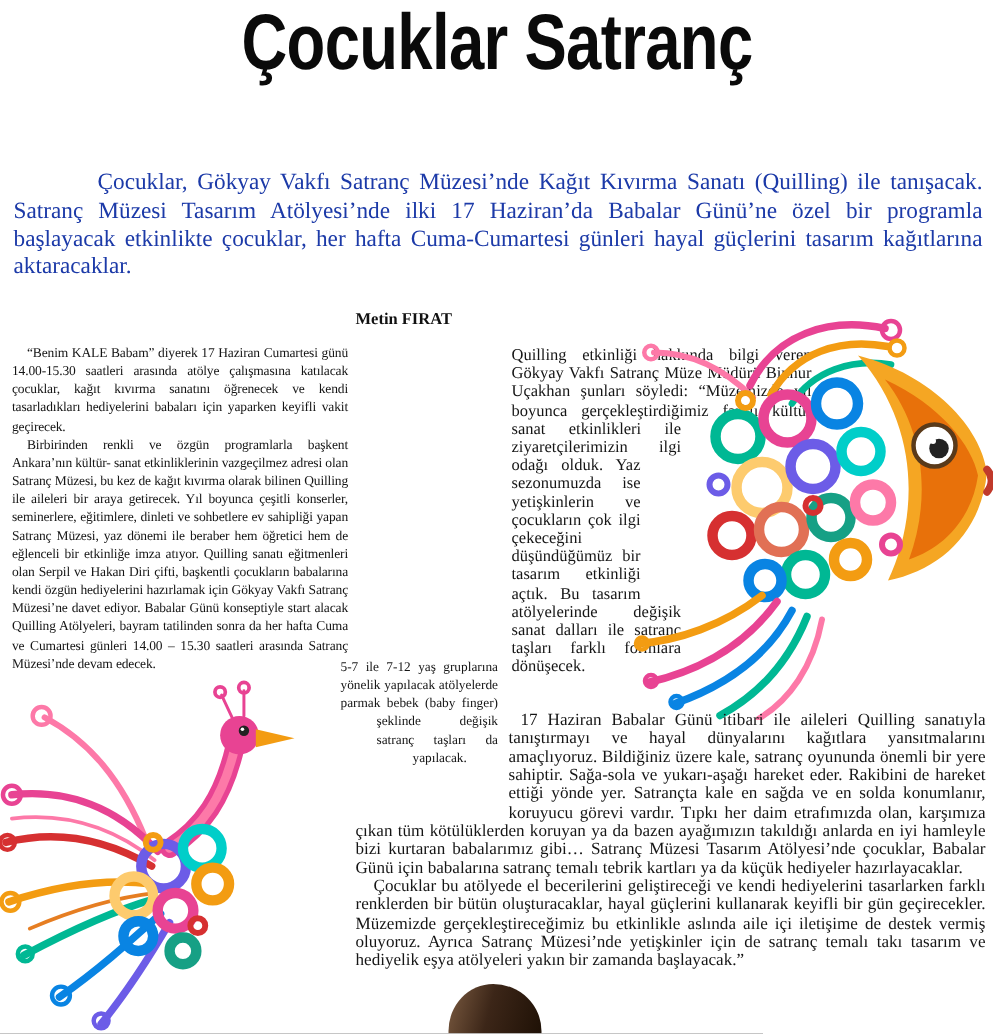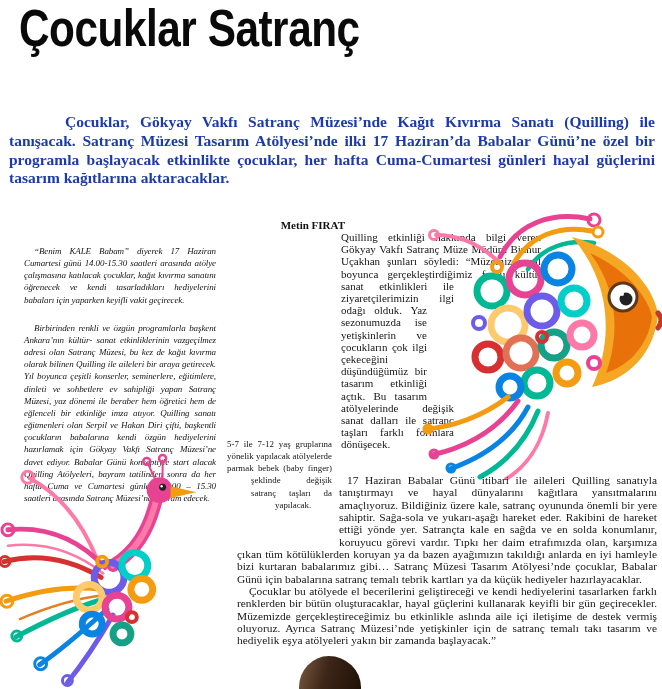--- a/index.html
+++ b/index.html
@@ -1,40 +1,40 @@
 <!DOCTYPE html>
 <html lang="tr"><head>
 <meta charset="utf-8">
 <style>
   html,body{margin:0;padding:0;background:#9a9a9a;}
   .page{position:relative;width:662px;height:689px;background:#ffffff;overflow:hidden;
         font-family:"Liberation Serif",serif;color:#151515;}
 
   
-  .headline{position:absolute;top:2px;left:0;width:662px;text-align:left;
+  .headline{position:absolute;top:2px;left:0;width:662px;text-align:center;
             font-family:"Liberation Sans",sans-serif;font-weight:700;color:#0a0a0a;}
   .hl-row{height:52px;line-height:52px;}
   .hl{display:inline-block;white-space:nowrap;letter-spacing:-0.5px;
       transform:scale(0.9,1.12);transform-origin:50% 50%;}
   .hl1{font-size:47px;}
   .hl2{font-size:42px;}
 
   
   .lede{position:absolute;top:112px;left:8px;width:646px;margin:1px;
-        font-size:15.5px;line-height:18.8px;font-weight:700;color:#1c3aa8;
+        font-size:15.5px;line-height:18.8px;font-weight:400;color:#1c3aa8;
         text-align:justify;text-indent:56px;}
 
   
-  .byline{position:absolute;top:207px;left:237px;width:108px;text-align:right;
-          font-size:11px;font-weight:700;color:#111;margin-top:12px;}
+  .byline{position:absolute;top:207px;left:237px;width:108px;text-align:left;
+          font-size:11px;font-weight:700;color:#111;}
 
   
   .col-left{position:absolute;top:229px;left:8px;width:224px;
             font-size:9px;line-height:12.15px;letter-spacing:-0.1px;text-align:justify;}
-  .col-left p{margin:16px;text-indent:10px;font-style:italic;}
+  .col-left p{margin:0;text-indent:10px;}
 
   .wedge{position:absolute;top:438px;left:227px;width:105px;
          font-size:8.9px;line-height:12.15px;text-align:justify;}
 
   .col-right{position:absolute;top:231px;left:341px;width:318px;
              font-size:11px;line-height:12.2px;text-align:justify;}
 
   .bottom-text{position:absolute;top:474px;left:237px;width:420px;
                font-size:11.4px;line-height:12.35px;text-align:justify;font-family:Liberation Serif, serif;}
   .bottom-text p{margin:0;text-indent:8px;}

